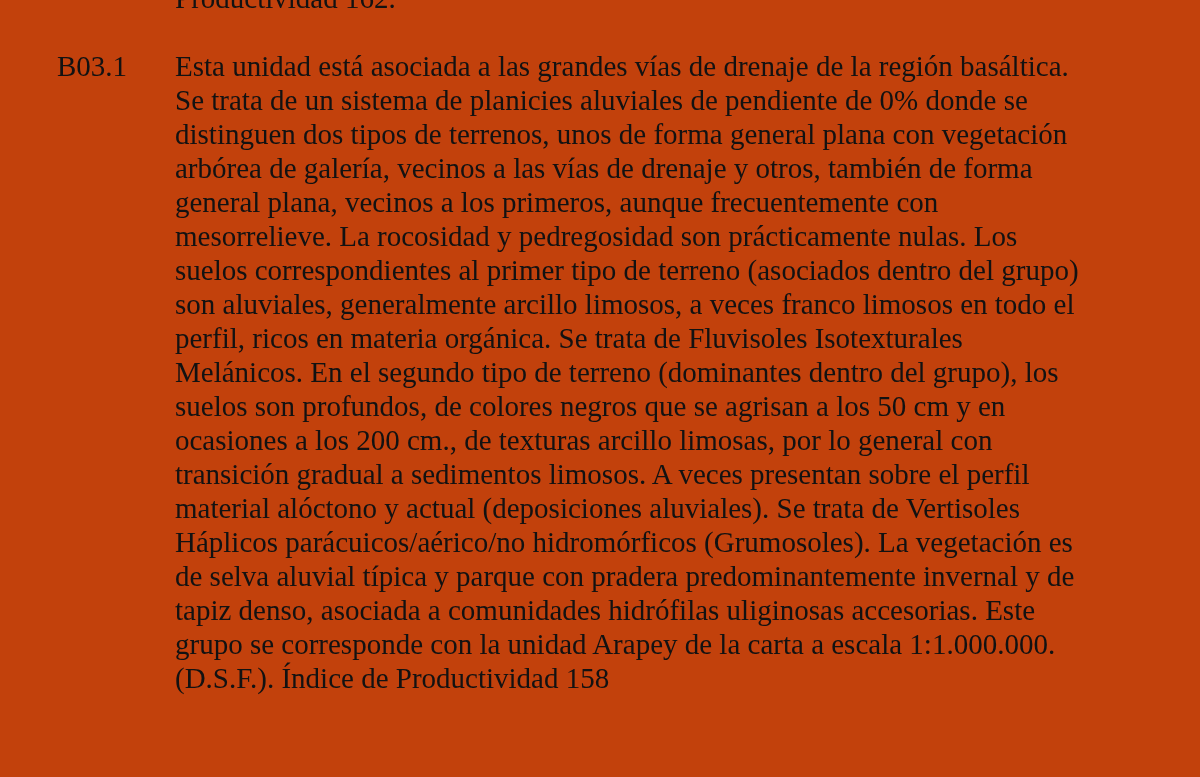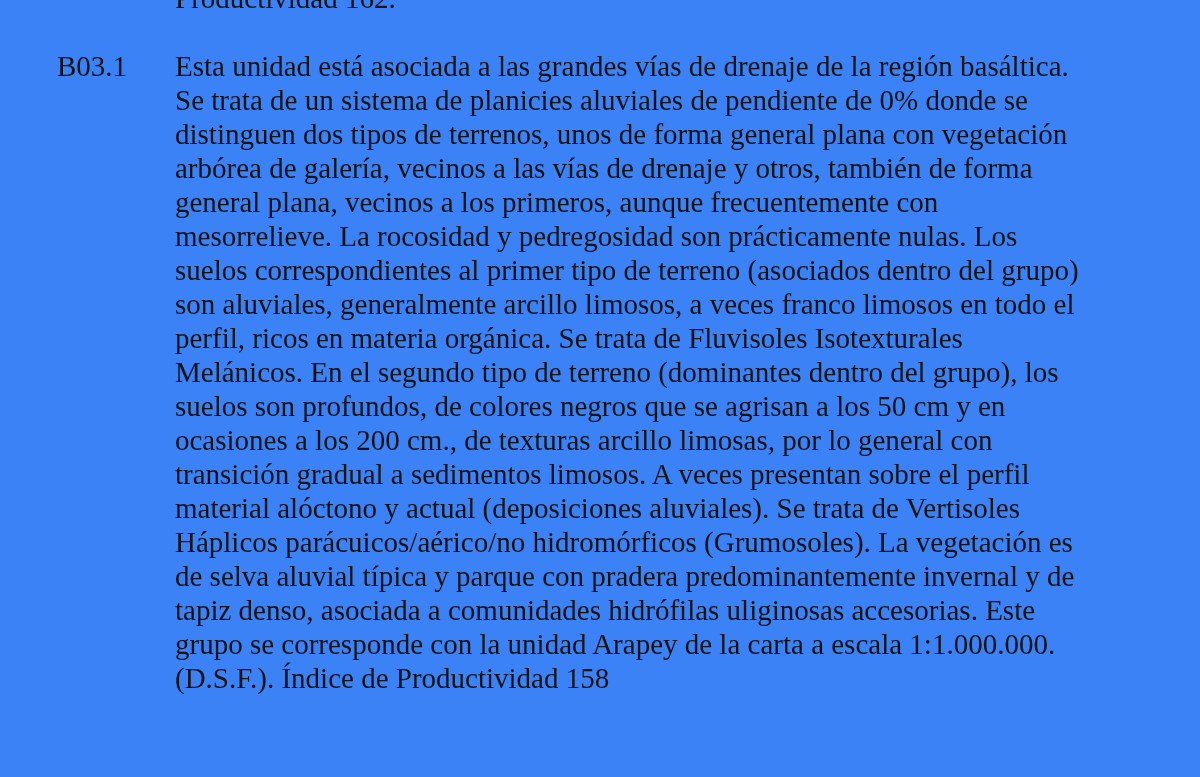--- a/index.html
+++ b/index.html
@@ -11,21 +11,21 @@
     height: 777px;
     background: #ffffff;
     position: relative;
     overflow: hidden;
     font-family: "Liberation Serif", "DejaVu Serif", serif;
     color: #121212;
   }
   .page {
     position: absolute;
     inset: 0;
-    background: #3b82f6;
+    background: #c2410c;
   }
   
   .clip-top {
     position: absolute;
     top: 0;
     left: 0;
     right: 0;
     height: 12px;
     overflow: hidden;
   }

